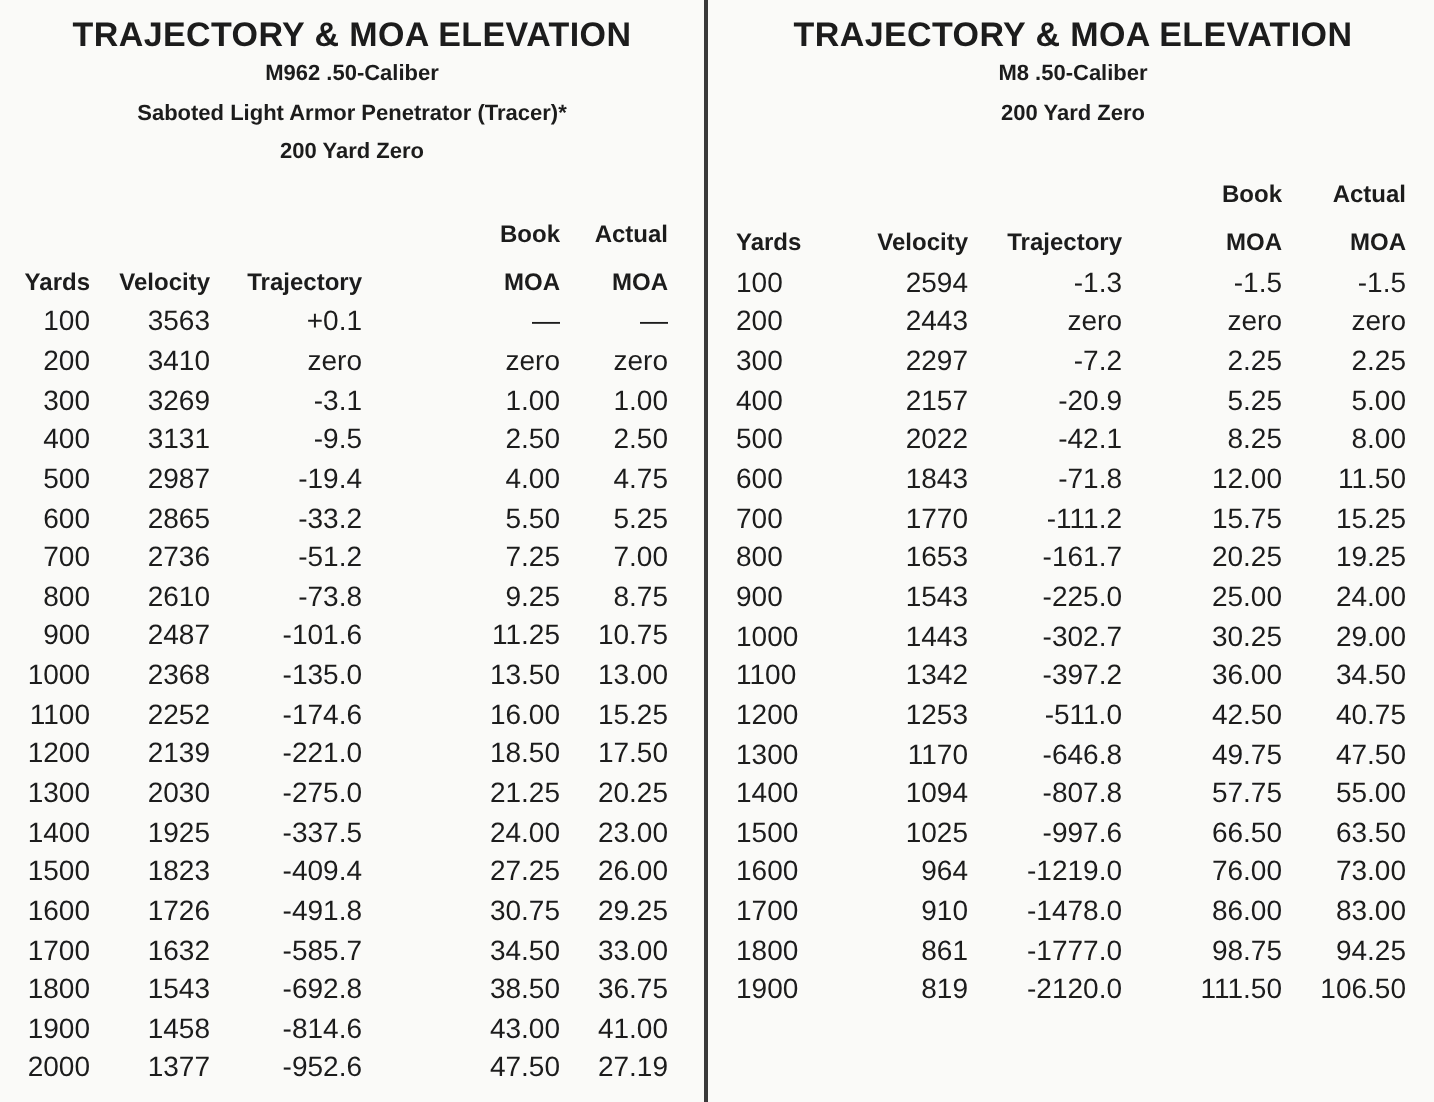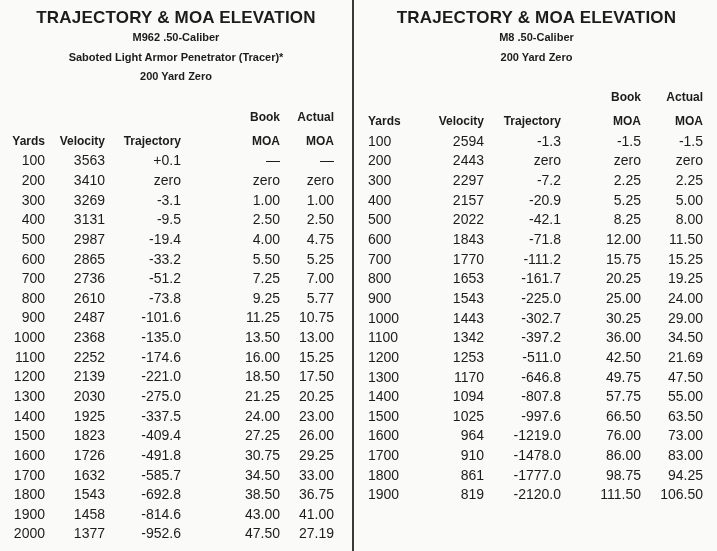--- a/index.html
+++ b/index.html
@@ -131,21 +131,21 @@
             <td>2736</td>
             <td>-51.2</td>
             <td>7.25</td>
             <td>7.00</td>
           </tr>
           <tr>
             <td>800</td>
             <td>2610</td>
             <td>-73.8</td>
             <td>9.25</td>
-            <td>5.77</td>
+            <td>8.75</td>
           </tr>
           <tr>
             <td>900</td>
             <td>2487</td>
             <td>-101.6</td>
             <td>11.25</td>
             <td>10.75</td>
           </tr>
           <tr>
             <td>1000</td>
@@ -336,21 +336,21 @@
             <td>1342</td>
             <td>-397.2</td>
             <td>36.00</td>
             <td>34.50</td>
           </tr>
           <tr>
             <td>1200</td>
             <td>1253</td>
             <td>-511.0</td>
             <td>42.50</td>
-            <td>21.69</td>
+            <td>40.75</td>
           </tr>
           <tr>
             <td>1300</td>
             <td>1170</td>
             <td>-646.8</td>
             <td>49.75</td>
             <td>47.50</td>
           </tr>
           <tr>
             <td>1400</td>

